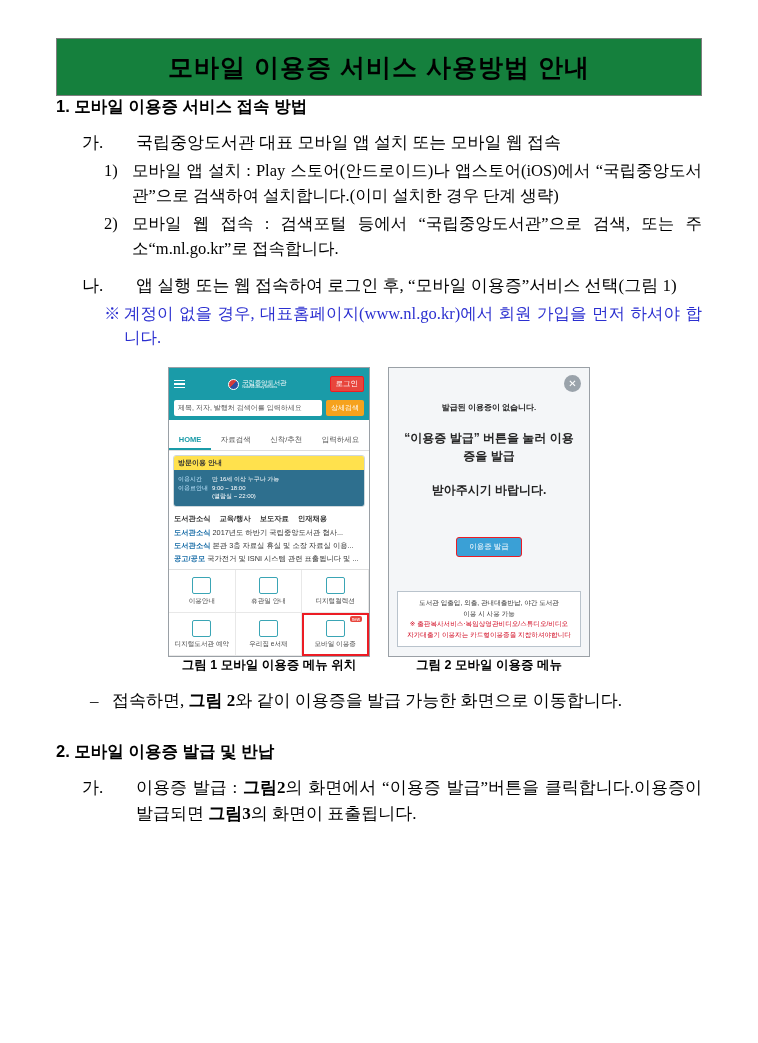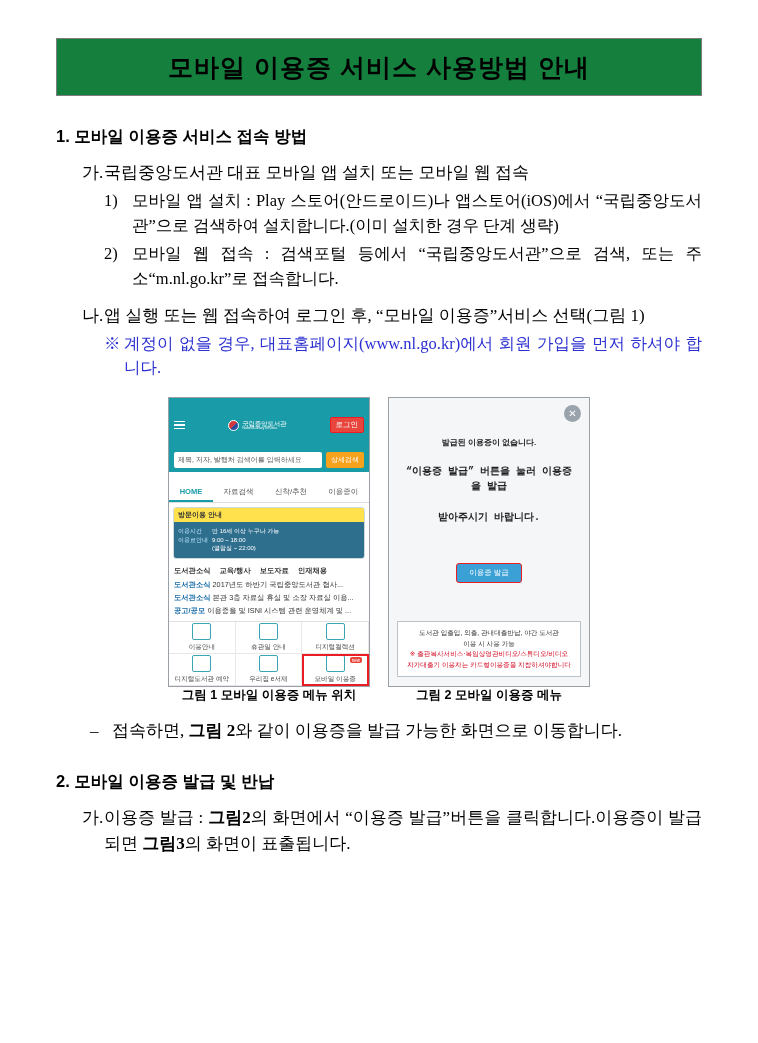--- a/index.html
+++ b/index.html
@@ -39,21 +39,20 @@
     font-size: 25px;
     letter-spacing: 1px;
     color: #000;
   }
 
   
   .section-heading {
     font-family: "Liberation Sans", "DejaVu Sans", sans-serif;
     font-weight: bold;
     font-size: 16.5px;
-    margin-top: 30px;
     margin-bottom: 6px;
   }
   .section-heading.s2 {
     margin-top: 26px;
   }
 
   
   .para {
     font-size: 17px;
     line-height: 1.55;
@@ -66,20 +65,21 @@
     align-items: flex-start;
   }
   .lvl1 > .marker {
     flex: 0 0 auto;
     width: 22px;
   }
   .lvl1 > .body {
     flex: 1 1 auto;
     text-align: justify;
     text-justify: inter-ideograph;
+    margin-left: 32px;
   }
   .lvl2 {
     margin-left: 48px;
     margin-top: 3px;
     display: flex;
     align-items: flex-start;
     font-size: 16.5px;
     line-height: 1.5;
   }
   .lvl2 > .marker {
@@ -143,21 +143,21 @@
     overflow: hidden;
     font-family: "Liberation Sans", "DejaVu Sans", sans-serif;
     display: flex;
     flex-direction: column;
   }
   .p1-top {
     background: #1a9ba8;
     height: 22px;
     display: flex;
     align-items: center;
-    padding: 16px 5px;
+    padding: 5px 5px;
     gap: 5px;
   }
   .hamburger {
     width: 11px;
     display: flex;
     flex-direction: column;
     gap: 2px;
   }
   .hamburger i {
     display: block;
@@ -322,21 +322,21 @@
     flex: 1 1 auto;
     display: flex;
     flex-direction: column;
     align-items: center;
     justify-content: center;
     gap: 16px;
     padding: 0 14px;
     text-align: center;
   }
   .p2-mid .l1 { font-size: 8px; font-weight: bold; color:#222; }
-  .p2-mid .l2 { font-size: 10px; font-weight: bold; color:#222; line-height:1.5;font-family:Liberation Mono, monospace;}
+  .p2-mid .l2 { font-size: 12px; font-weight: bold; color:#222; line-height:1.5;}
   .p2-issue-btn {
     margin-top: 22px;
     background: #3aa0d6;
     color: #fff;
     font-size: 7.5px;
     padding: 4px 12px;
     border-radius: 3px;
     border: 1.6px solid #ec1c24;
   }
   .p2-bottom {
@@ -413,21 +413,21 @@
 
         <div class="p1-search">
           <span class="inp">제목, 저자, 발행처 검색어를 입력하세요</span>
           <span class="adv">상세검색</span>
         </div>
 
         <div class="p1-tabs">
           <span class="active">HOME</span>
           <span>자료검색</span>
           <span>신착/추천</span>
-          <span>이용증이</span>
+          <span>입력하세요</span>
         </div>
 
         <div class="p1-banner">
           <div class="bn-head">방문이용 안내</div>
           <div class="bn-body">
             <span class="left">이용시간<br>이용료안내</span>
             <span class="right">
               <span>만 16세 이상 누구나 가능</span><br>
               <span>9:00 ~ 18:00</span><br>
               <span>(열람실 ~ 22:00)</span>
@@ -445,21 +445,21 @@
           <div class="row">
             <b>도서관소식</b>
             <span>2017년도 하반기 국립중앙도서관 협사...</span>
           </div>
           <div class="row">
             <b>도서관소식</b>
             <span>본관 3층 자료실 휴실 및 소장 자료실 이용...</span>
           </div>
           <div class="row">
             <b>공고/공모</b>
-            <span>이용증을 및 ISNI 시스템 관련 운영체계 및 ...</span>
+            <span>국가전거 및 ISNI 시스템 관련 표출됩니다 및 ...</span>
           </div>
         </div>
 
         <div class="p1-grid">
           <div class="p1-cell">
             <span class="ic"></span>
             <span>이용안내</span>
           </div>
           <div class="p1-cell">
             <span class="ic"></span>

